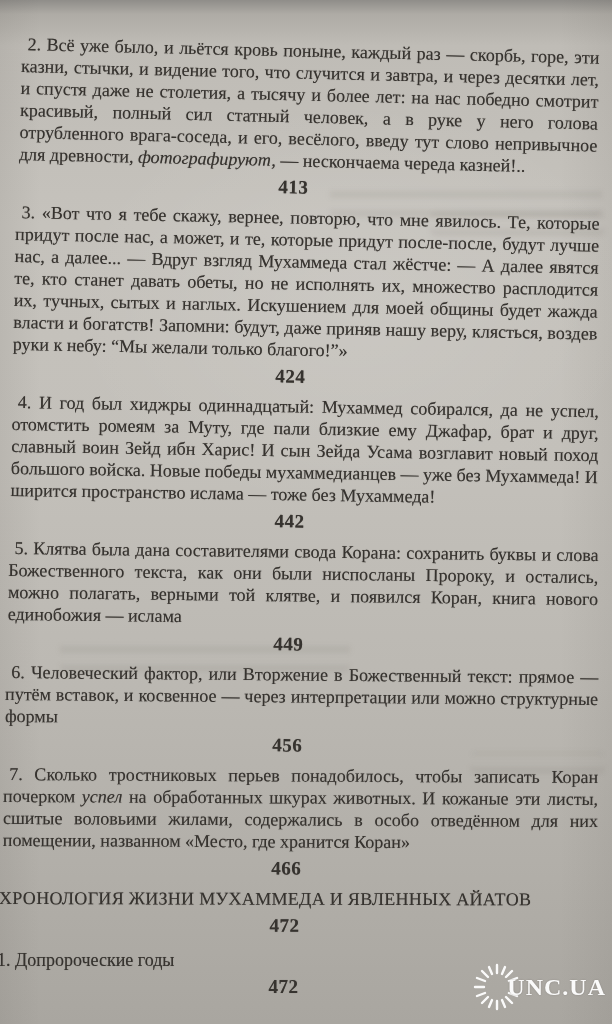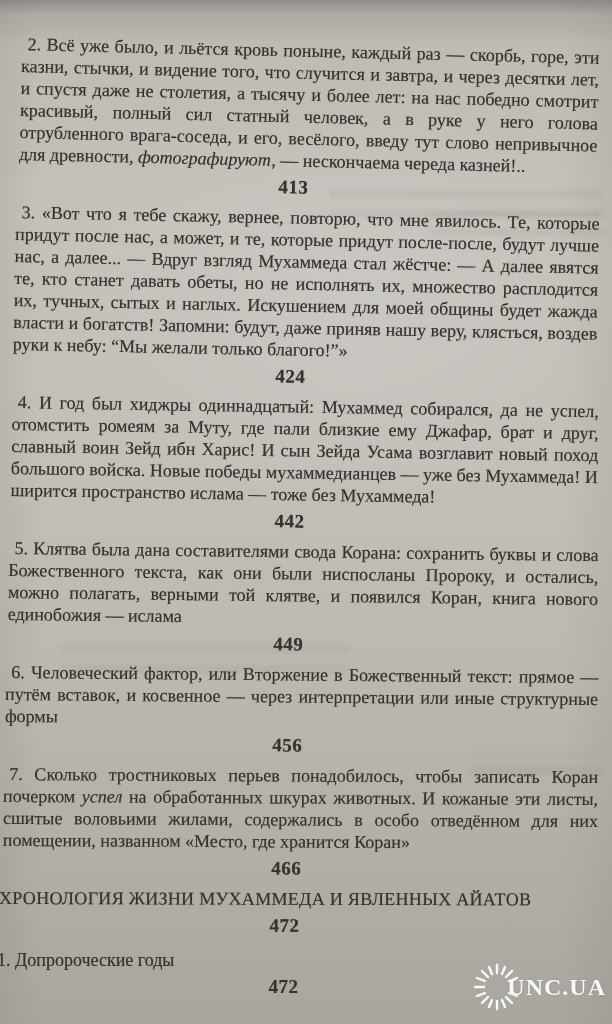--- a/index.html
+++ b/index.html
@@ -118,21 +118,21 @@
   </div>
 
   <div class="block b4">
     <div class="entry"><span>5.</span>
       <span>Клятва была дана составителями свода Корана: сохранить буквы и слова Божественного текста, как они были ниспосланы Пророку, и остались, можно полагать, верными той клятве, и появился Коран, книга нового единобожия — ислама</span></div>
     <div class="pagenum">449</div>
   </div>
 
   <div class="block b5">
     <div class="entry"><span>6.</span>
-      <span>Человеческий фактор, или Вторжение в Божественный текст: прямое — путём вставок, и косвенное — через интерпретации или иные структурные формы</span></div>
+      <span>Человеческий фактор, или Вторжение в Божественный текст: прямое — путём вставок, и косвенное — через интерпретации или можно структурные формы</span></div>
     <div class="pagenum">456</div>
   </div>
 
   <div class="block b6">
     <div class="entry"><span>7.</span>
       <span>Сколько тростниковых перьев понадобилось, чтобы записать Коран почерком</span>
       <span class="it">успел</span>
       <span>на обработанных шкурах животных. И кожаные эти листы, сшитые воловьими жилами, содержались в особо отведённом для них помещении, названном «Место, где хранится Коран»</span></div>
     <div class="pagenum">466</div>
   </div>

